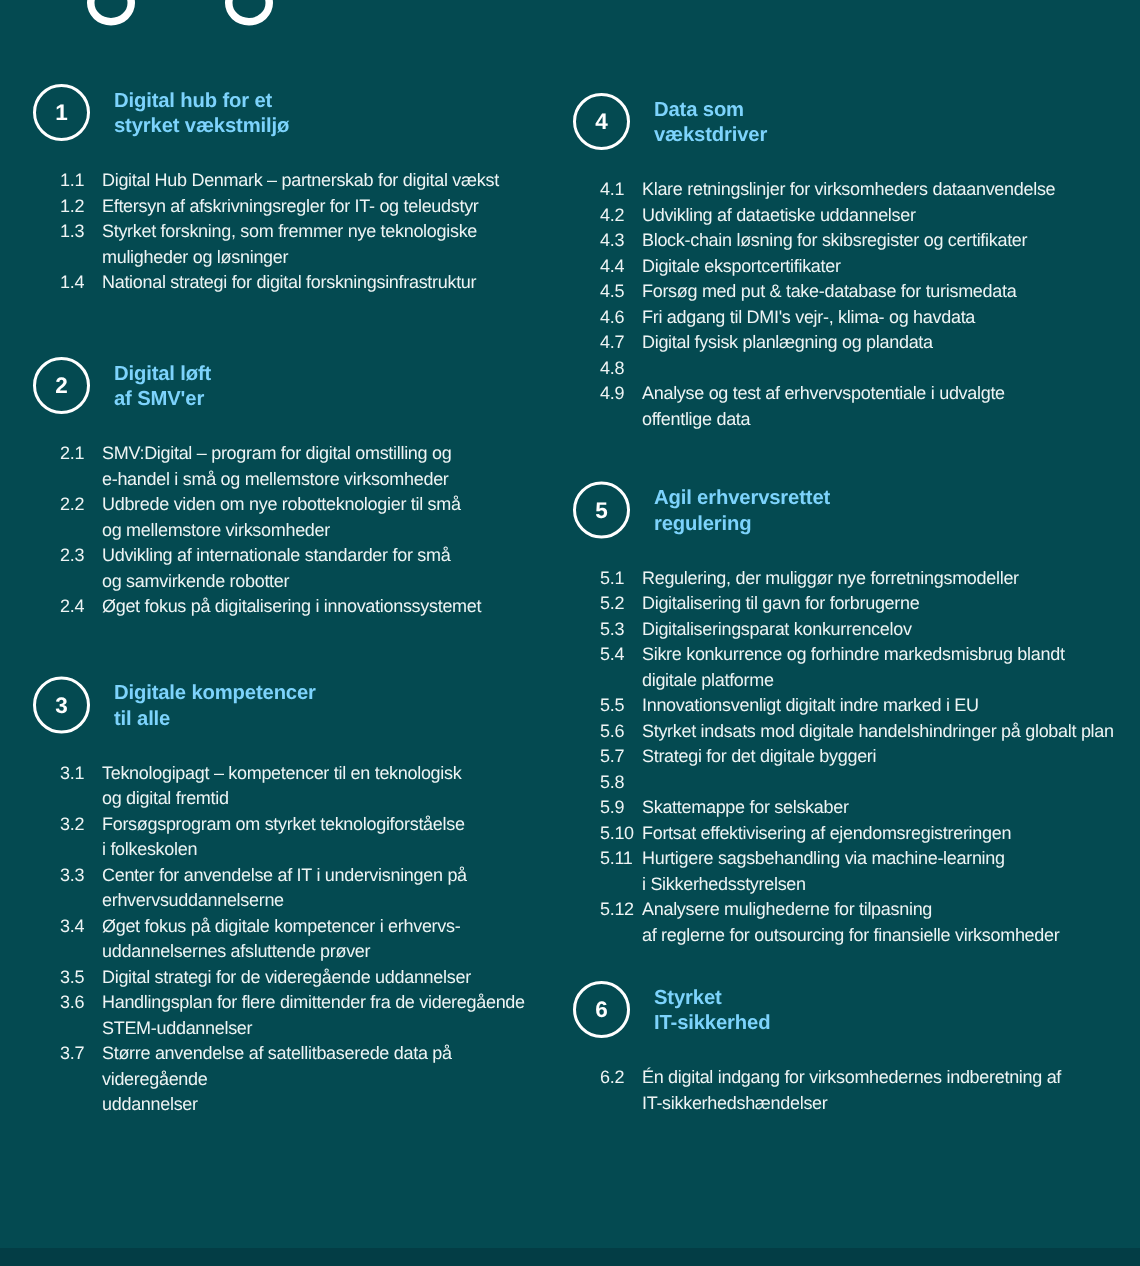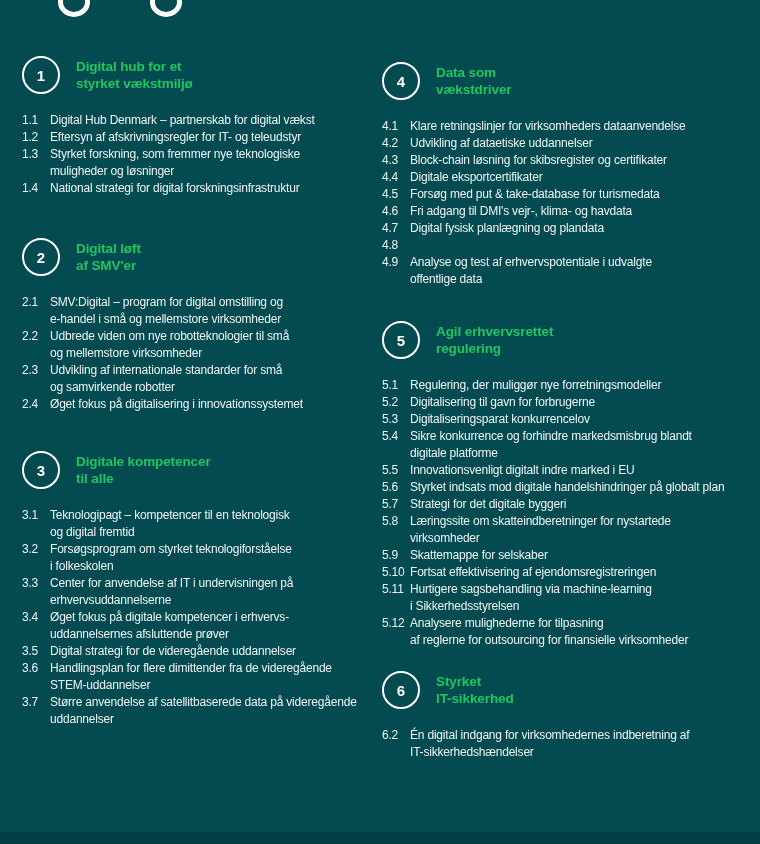--- a/index.html
+++ b/index.html
@@ -41,27 +41,27 @@
     display: flex; align-items: center; justify-content: center;
     color: #ffffff;
     font-size: 15px;
     font-weight: bold;
   }
   .sec-title {
     margin: 0;
     font-size: 13.5px;
     line-height: 17px;
     font-weight: bold;
-    color: #22c55e;
+    color: #7dd3fc;
     white-space: pre-line;
     letter-spacing: -0.1px;
   }
   .items {
     list-style: none;
-    margin: 18px 0 0 0;
+    margin: 18px 0 0 18px;
     padding: 0;
   }
   .item {
     display: flex;
     font-size: 12px;
     line-height: 17px;
     letter-spacing: -0.2px;
   }
   .inum { flex: 0 0 28px; }
   .itext { white-space: pre-line; }
@@ -283,22 +283,20 @@
           <li class="item">
             <span class="inum">5.6</span>
             <span class="itext">Styrket indsats mod digitale handelshindringer på globalt plan</span>
           </li>
           <li class="item">
             <span class="inum">5.7</span>
             <span class="itext">Strategi for det digitale byggeri</span>
           </li>
           <li class="item">
             <span class="inum">5.8</span>
-            <span class="itext">Læringssite om skatteindberetninger for nystartede
-virksomheder</span>
           </li>
           <li class="item">
             <span class="inum">5.9</span>
             <span class="itext">Skattemappe for selskaber</span>
           </li>
           <li class="item">
             <span class="inum">5.10</span>
             <span class="itext">Fortsat effektivisering af ejendomsregistreringen</span>
           </li>
           <li class="item">

